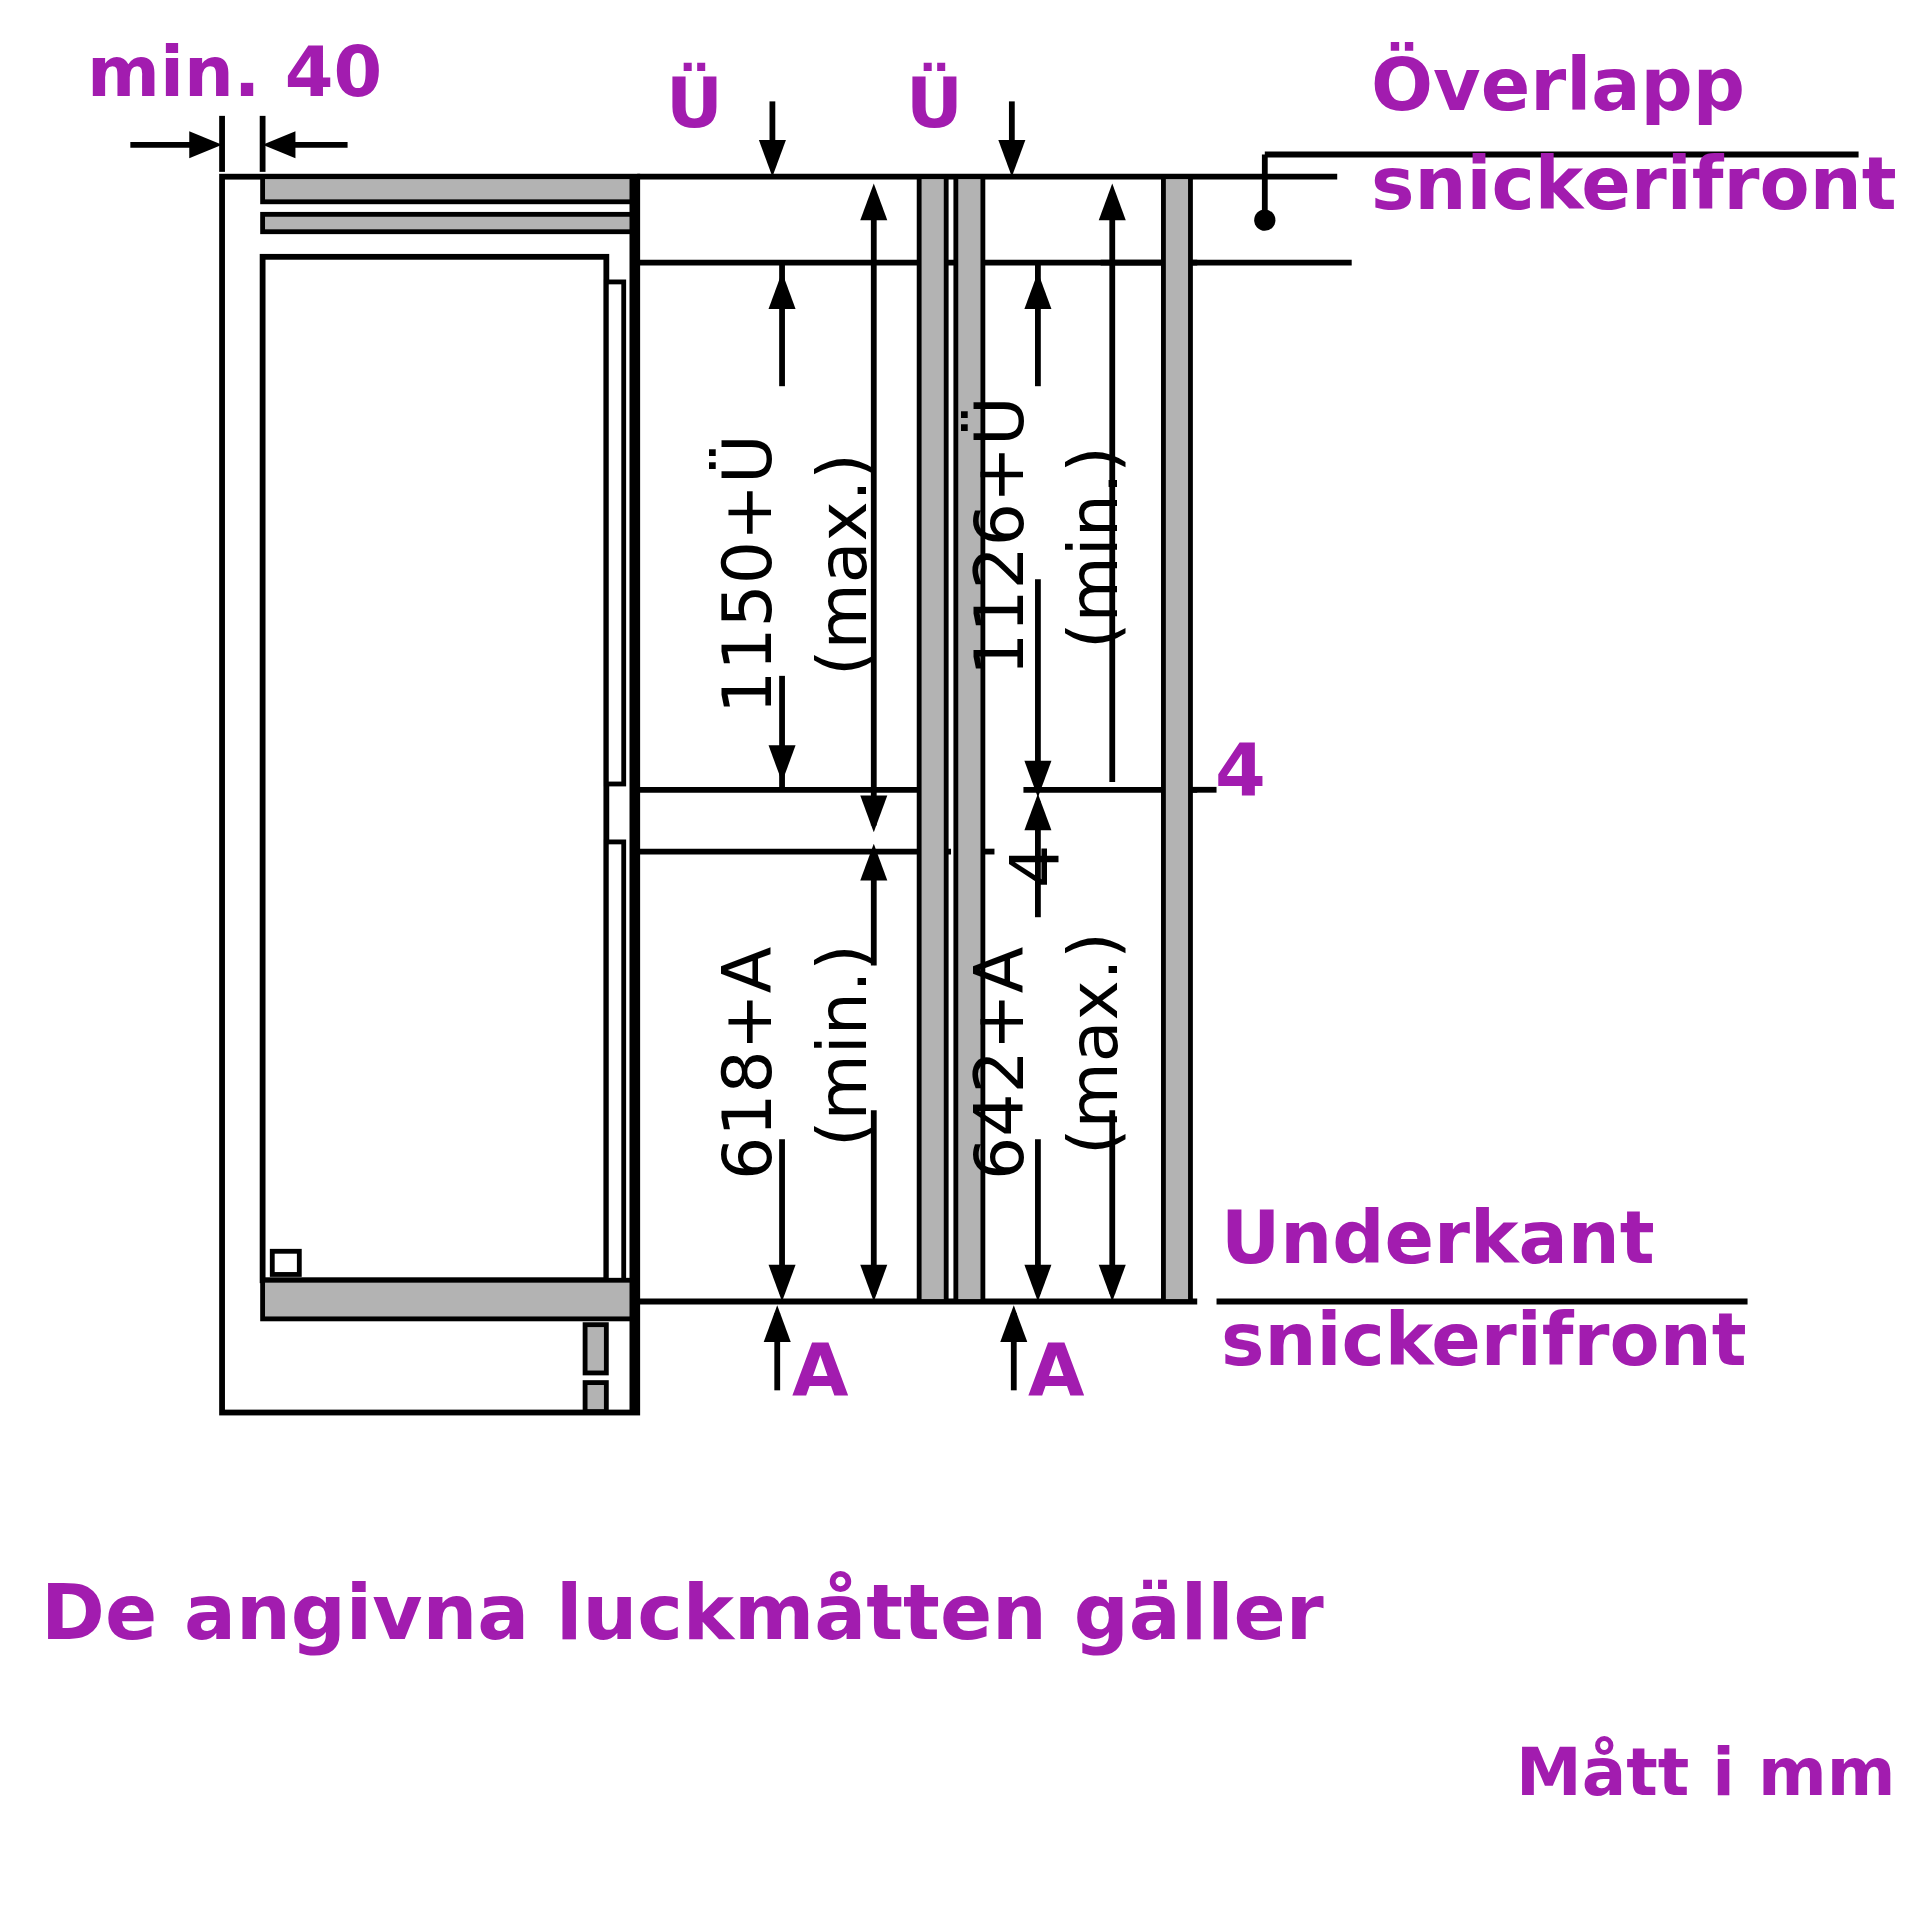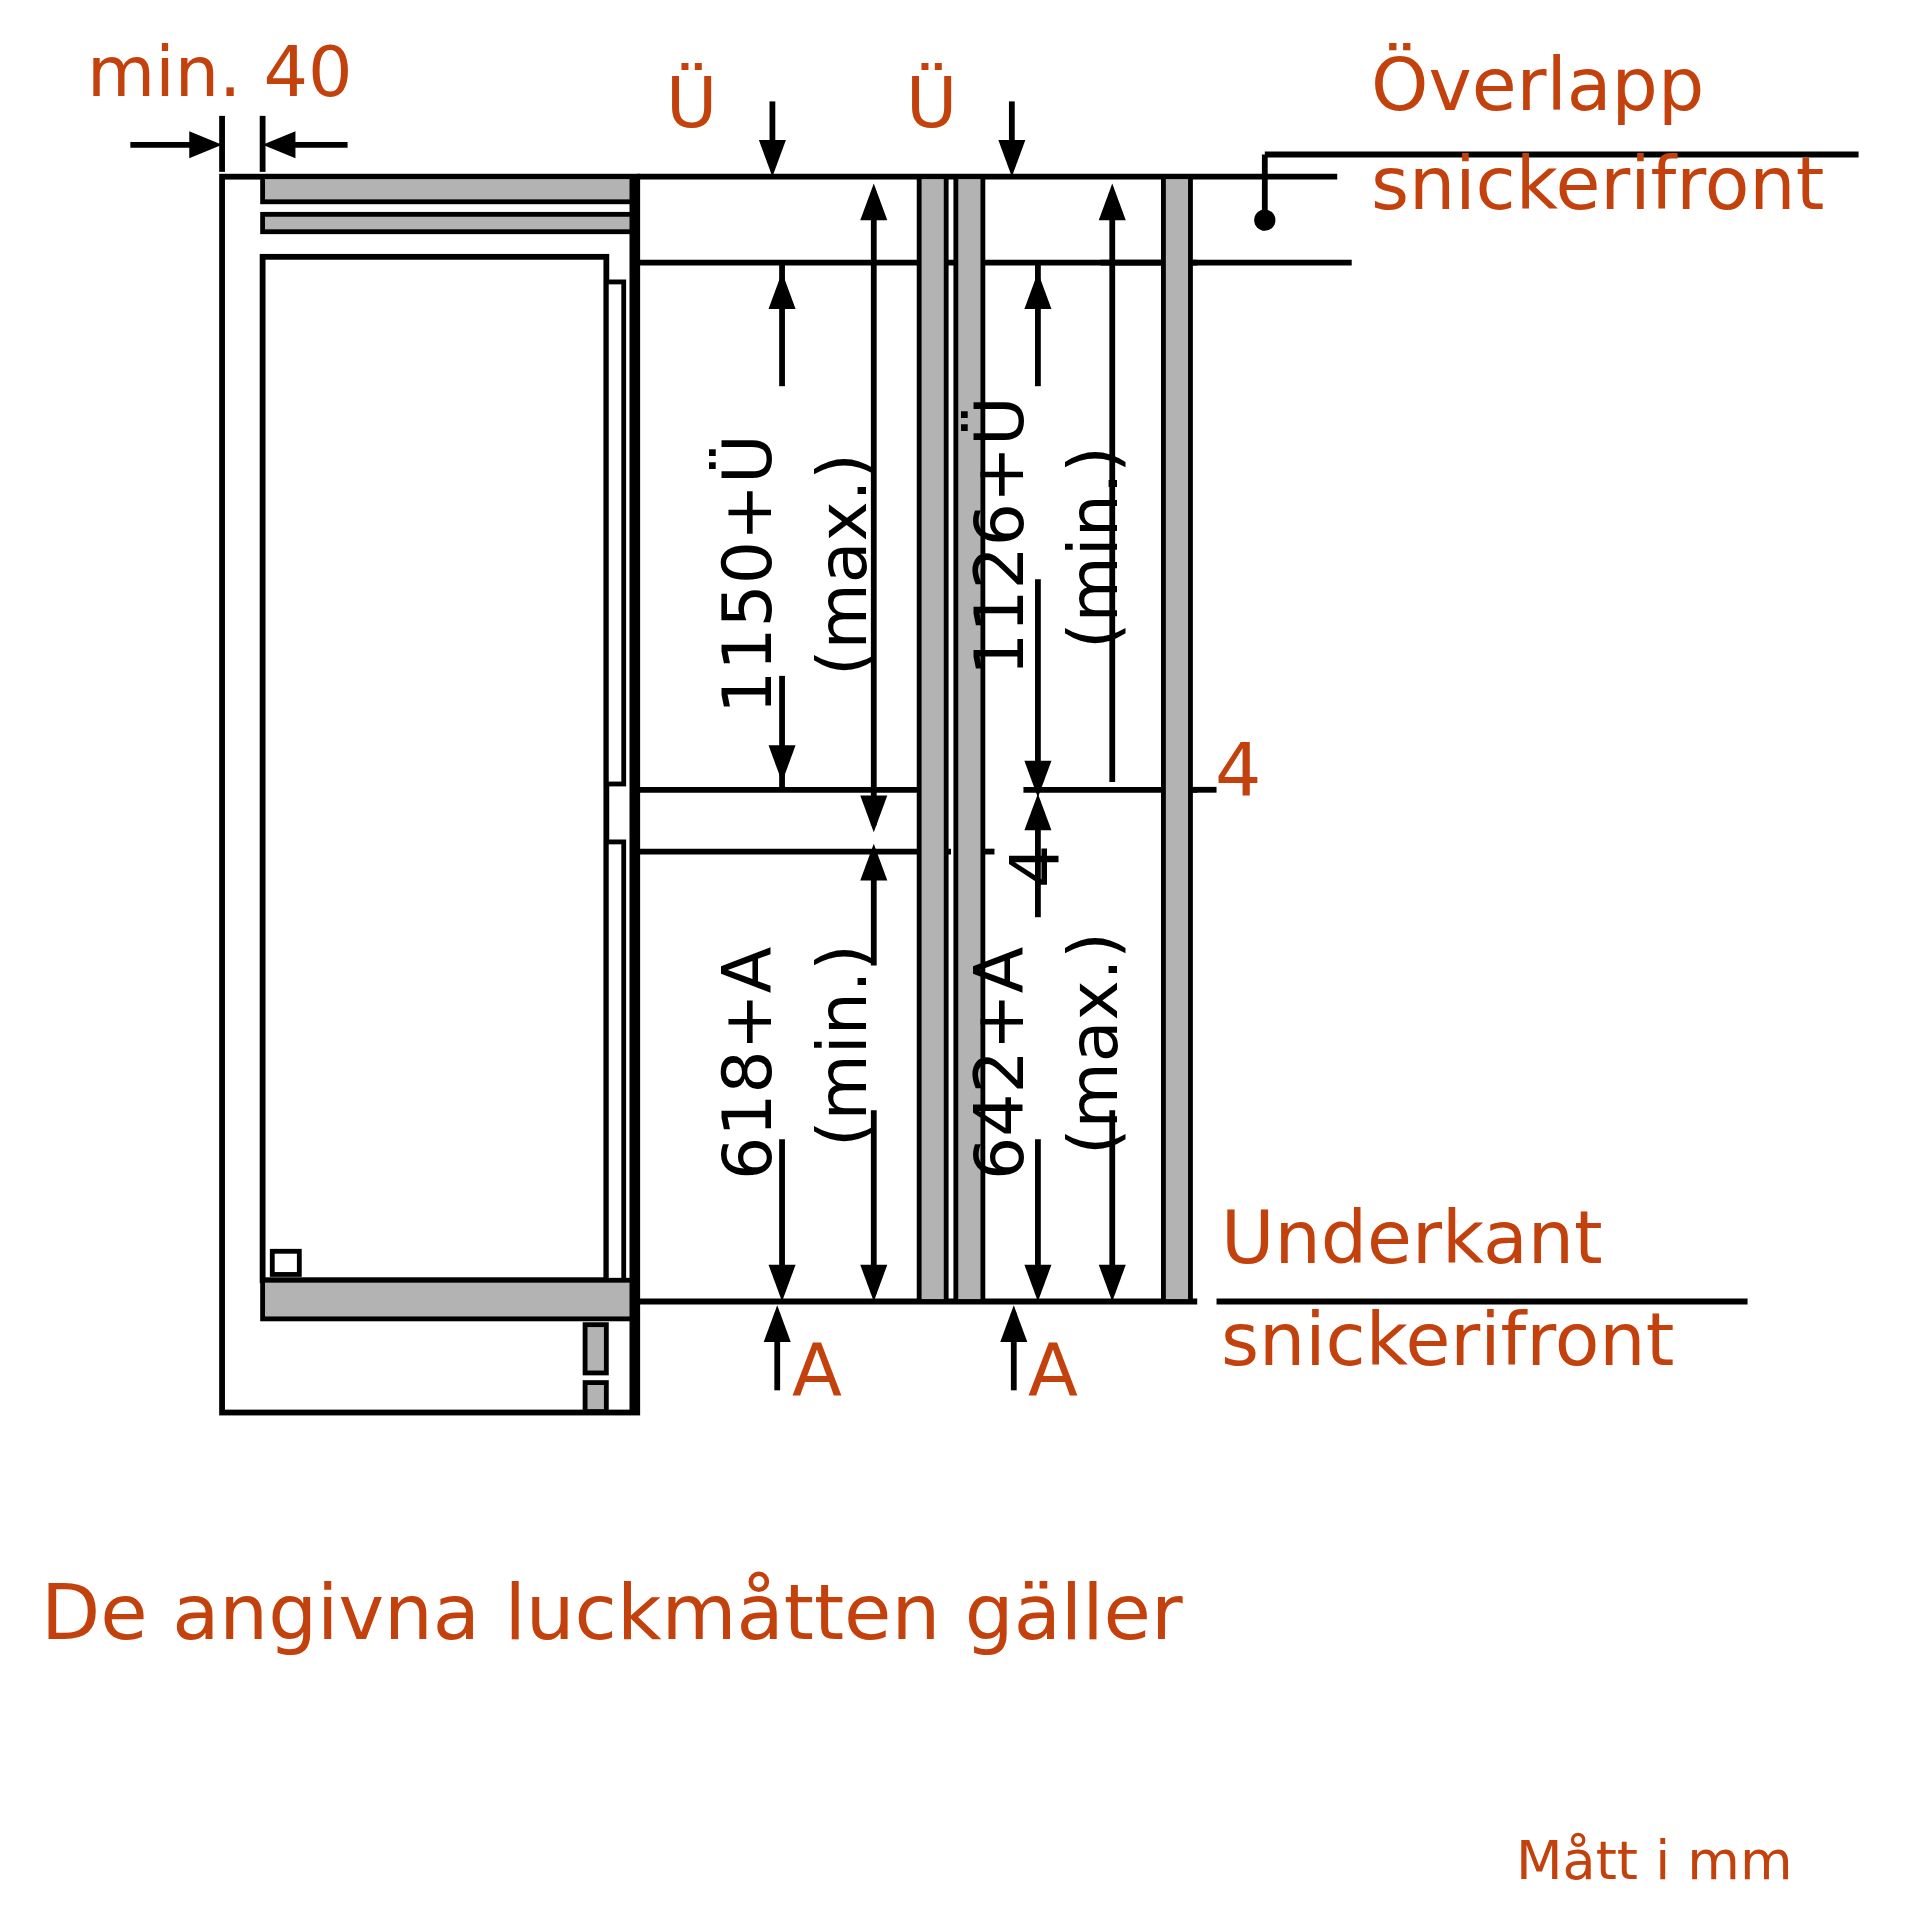--- a/index.html
+++ b/index.html
@@ -16,22 +16,23 @@
   }
   #stage {
     position: relative;
     width: 1931px;
     height: 1931px;
   }
   .txt {
     position: absolute;
     white-space: pre;
     font-family: "DejaVu Sans", sans-serif;
-    color: #c2410c;
+    color: #a21caf;
     line-height: 1.0;
+    font-weight: bold;
   }
   .vtxt {
     position: absolute;
     white-space: pre;
     font-family: "DejaVu Sans", sans-serif;
     color: #000;
     transform-origin: 0 0;
     transform: rotate(-90deg);
     line-height: 1.0;
   }
@@ -201,16 +202,16 @@
   <div class="vtxt" style="left:1002px; top:888px; font-size:68px;">4</div>
 
   <div class="txt" style="left:792px; top:1334px; font-size:73px;">A</div>
   <div class="txt" style="left:1028px; top:1334px; font-size:73px;">A</div>
 
   <div class="txt" style="left:1221px; top:1201px; font-size:73px;">Underkant</div>
   <div class="txt" style="left:1221px; top:1303px; font-size:73px;">snickerifront</div>
 
   <div class="txt" style="left:41px; top:1574px; font-size:77px;">De angivna luckmåtten gäller</div>
 
-  <div class="txt" style="left:1516px; top:1834px; font-size:54px;">Mått i mm</div>
+  <div class="txt" style="left:1516px; top:1740px; font-size:66px;">Mått i mm</div>
 
 </div>
 
 
 </body></html>

